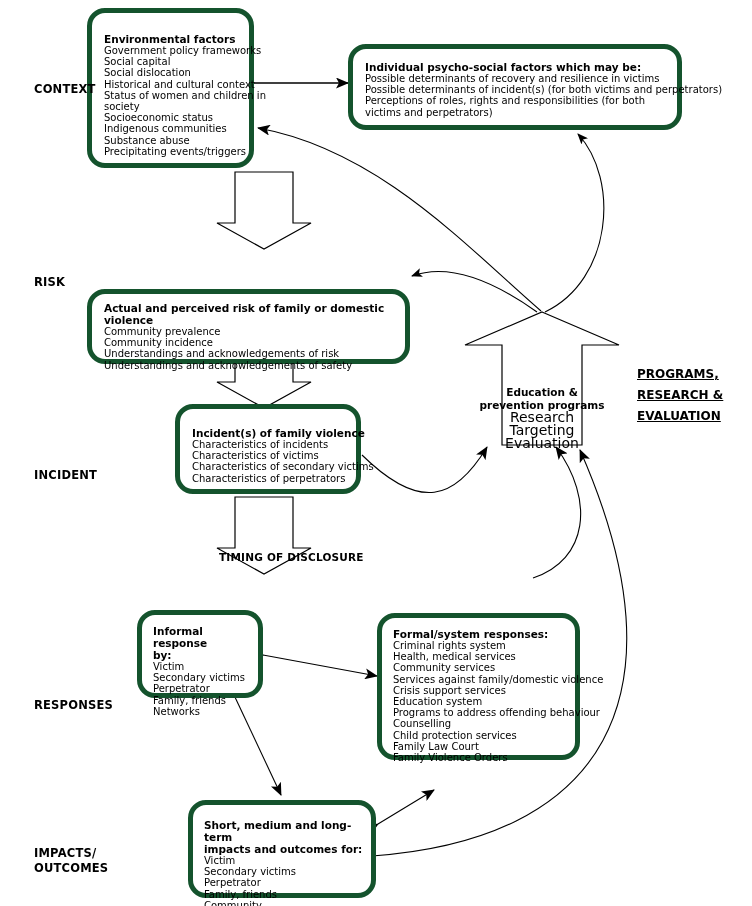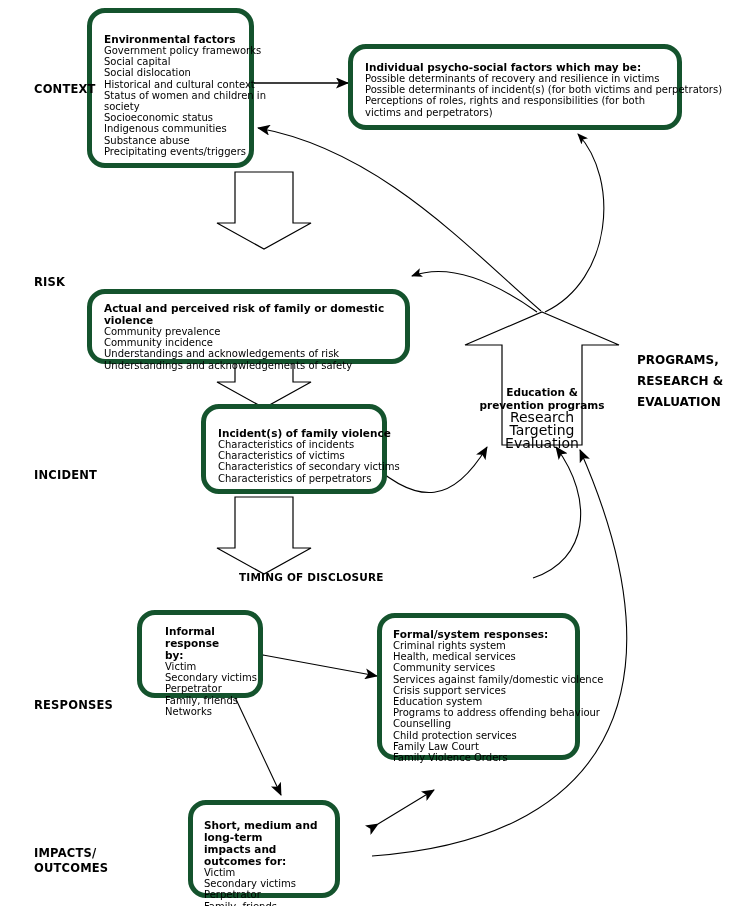--- a/index.html
+++ b/index.html
@@ -129,32 +129,32 @@
   <div class="box" style="left:87px;top:245px;width:323px;height:75px;margin-top:44px;">
     <div class="inner" style="left:12px;top:8px;">
       <span class="hd">Actual and perceived risk of family or domestic violence</span>
       <span class="li">Community prevalence</span>
       <span class="li">Community incidence</span>
       <span class="li">Understandings and acknowledgements of risk</span>
       <span class="li">Understandings and acknowledgements of safety</span>
     </div>
   </div>
 
-  <div class="box" style="left:175px;top:404px;width:186px;height:90px;margin-left:26px;">
+  <div class="box" style="left:175px;top:404px;width:186px;height:90px;">
     <div class="inner" style="left:12px;top:18px;">
       <span class="hd">Incident(s) of family violence</span>
       <span class="li">Characteristics of incidents</span>
       <span class="li">Characteristics of victims</span>
       <span class="li">Characteristics of secondary victims</span>
       <span class="li">Characteristics of perpetrators</span>
     </div>
   </div>
 
   <div class="box" style="left:137px;top:610px;width:126px;height:88px;">
-    <div class="inner" style="left:11px;top:10px;margin-left:12px;">
+    <div class="inner" style="left:11px;top:10px;">
       <span class="hd">Informal response</span>
       <span class="hd">by:</span>
       <span class="li">Victim</span>
       <span class="li">Secondary victims</span>
       <span class="li">Perpetrator</span>
       <span class="li">Family, friends</span>
       <span class="li">Networks</span>
     </div>
   </div>
 
@@ -168,38 +168,38 @@
       <span class="li">Crisis support services</span>
       <span class="li">Education system</span>
       <span class="li">Programs to address offending behaviour</span>
       <span class="li">Counselling</span>
       <span class="li">Child protection services</span>
       <span class="li">Family Law Court</span>
       <span class="li">Family Violence Orders</span>
     </div>
   </div>
 
-  <div class="box" style="left:188px;top:800px;width:152px;height:98px;">
+  <div class="box" style="left:188px;top:800px;width:188px;height:98px;">
     <div class="inner" style="left:11px;top:14px;">
       <span class="hd">Short, medium and long-term</span>
       <span class="hd">impacts and outcomes for:</span>
       <span class="li">Victim</span>
       <span class="li">Secondary victims</span>
       <span class="li">Perpetrator</span>
       <span class="li">Family, friends</span>
       <span class="li">Community</span>
     </div>
   </div>
 
   <div class="stagelabel" style="left:1px;top:82px;">CONTEXT</div>
   <div class="stagelabel" style="left:1px;top:275px;">RISK</div>
   <div class="stagelabel" style="left:1px;top:468px;">INCIDENT</div>
   <div class="stagelabel" style="left:1px;top:698px;">RESPONSES</div>
   <div class="stagelabel" style="left:1px;top:846px;">IMPACTS/
 OUTCOMES</div>
 
-  <div class="rightlabel" style="left:637px;top:350px;">PROGRAMS,
+  <div class="rightlabel" style="left:637px;top:364px;text-decoration:underline;">PROGRAMS,
 RESEARCH &amp;
 EVALUATION</div>
 
-  <div class="midlabel" style="left:219px;top:571px;margin-left:20px;">TIMING OF DISCLOSURE</div>
+  <div class="midlabel" style="left:219px;top:551px;">TIMING OF DISCLOSURE</div>
 
 </div>
 
 </body></html>

